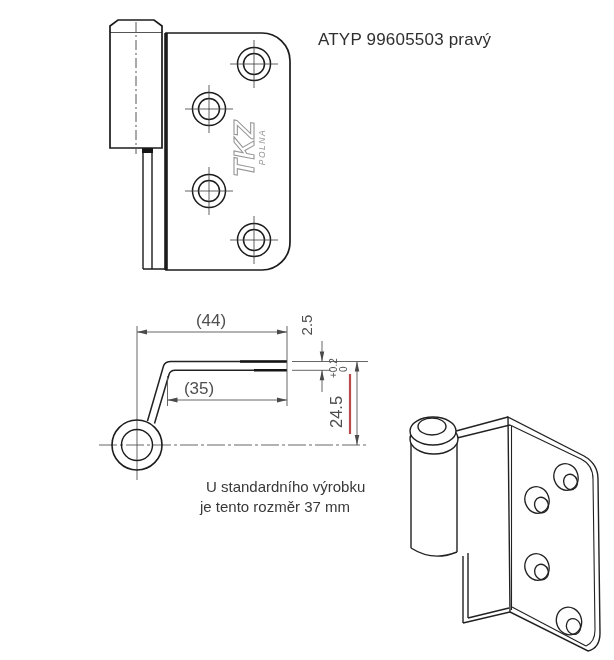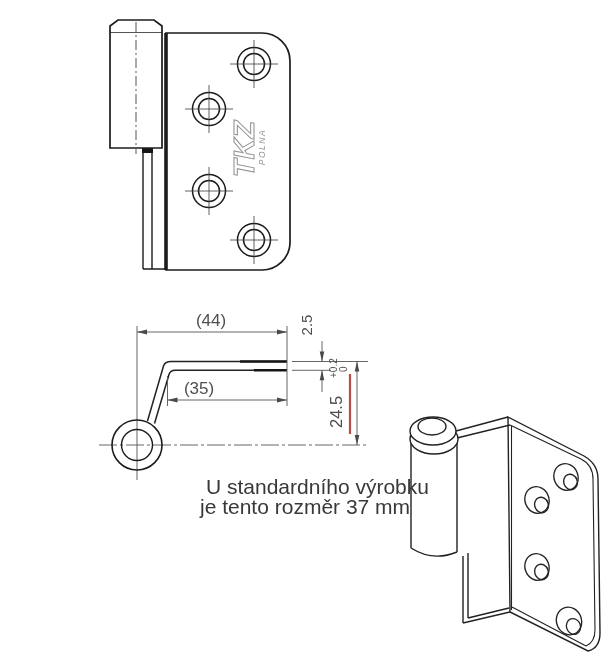--- a/index.html
+++ b/index.html
@@ -1,21 +1,21 @@
 <!DOCTYPE html>
 <html><head>
 <meta charset="utf-8">
 <style>
   html,body{margin:0;padding:0;background:#ffffff;}
   #canvas{position:relative;width:614px;height:660px;background:#ffffff;overflow:hidden;
           font-family:"Liberation Sans", sans-serif;}
   #drawing-svg{position:absolute;left:0;top:0;}
   .overlay{position:absolute;color:#2f2f2f;}
   #title-text{left:318px;top:30px;font-size:17px;letter-spacing:0.2px;}
-  #note-text{left:200px;top:477px;font-size:21px;line-height:20px;color:#383838;}
+  #note-text{left:200px;top:477px;font-size:15px;line-height:20px;color:#383838;}
   #note-line1{padding-left:6px;}
   svg text{font-family:"Liberation Sans", sans-serif;}
 </style>
 </head>
 <body>
 
 <div id="canvas">
 
   <svg id="drawing-svg" width="614" height="660" viewBox="0 0 614 660">
 
@@ -134,19 +134,20 @@
         <ellipse cx="537" cy="567" rx="12" ry="13.5" transform="rotate(-20 537 567)"></ellipse>
         <ellipse cx="541.5" cy="572" rx="6.8" ry="7.8" transform="rotate(-20 541.5 572)"></ellipse>
       </g>
       <g stroke-width="1.35">
         <ellipse cx="569" cy="621" rx="12.5" ry="14" transform="rotate(-20 569 621)"></ellipse>
         <ellipse cx="573.5" cy="626.5" rx="7" ry="8" transform="rotate(-20 573.5 626.5)"></ellipse>
       </g>
     </g>
   </svg>
 
+  <div id="title-text" class="overlay">ATYP 99605503 pravý</div>
 
   <div id="note-text" class="overlay">
     <div id="note-line1">U standardního výrobku</div>
     <div id="note-line2">je tento rozměr 37 mm</div>
   </div>
 
 </div>
 
 </body></html>

